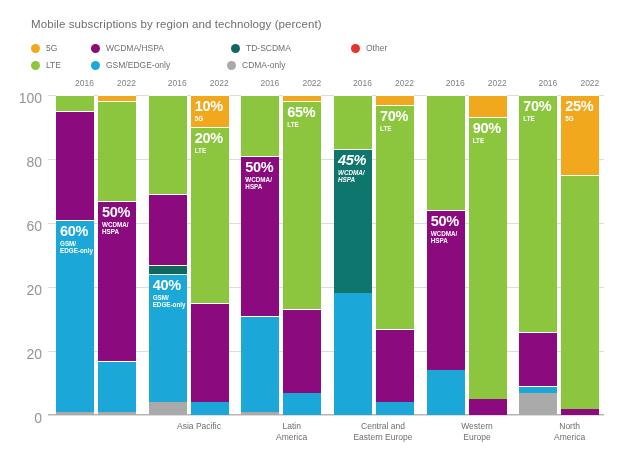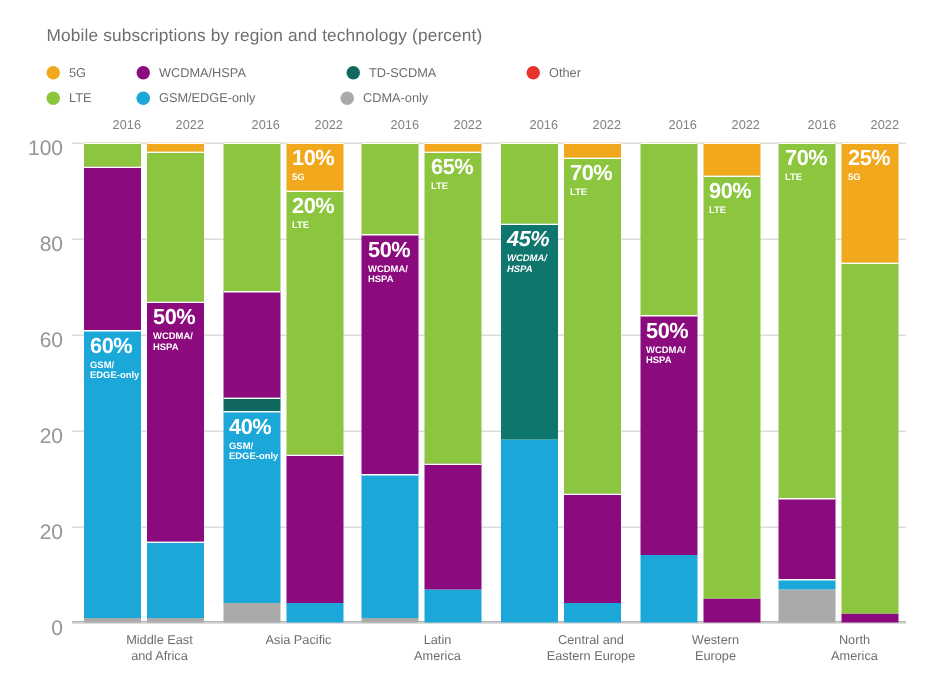--- a/index.html
+++ b/index.html
@@ -144,21 +144,20 @@
           <div class="seg border-top" style="height: 51.2px; background: rgb(27, 167, 216);"></div>
           <div class="seg border-top" style="height: 160px; background: rgb(139, 10, 125);">
             <div class="ann">
               <span class="big">50%</span>
               <span class="sub">WCDMA/<br>HSPA</span>
             </div>
           </div>
           <div class="seg border-top" style="height: 99.2px; background: rgb(140, 198, 62);"></div>
           <div class="seg border-top" style="height: 6.4px; background: rgb(242, 168, 29);"></div>
         </div>
-        <div class="grouplabel" style="left: 3.33333px;">Middle East<br>and Africa</div>
       </div>
       <div class="group" style="left: 92.6667px; width: 92.6667px;">
         <div class="bar" style="left: 8px;">
           <div class="bar-year">2016</div>
           <div class="seg" style="height: 12.8px; background: rgb(170, 170, 170);"></div>
           <div class="seg border-top" style="height: 128px; background: rgb(27, 167, 216);">
             <div class="ann">
               <span class="big">40%</span>
               <span class="sub">GSM/<br>EDGE-only</span>
             </div>
@@ -230,21 +229,21 @@
           <div class="seg" style="height: 12.8px; background: rgb(27, 167, 216);"></div>
           <div class="seg border-top" style="height: 73.6px; background: rgb(139, 10, 125);"></div>
           <div class="seg border-top" style="height: 224px; background: rgb(140, 198, 62);">
             <div class="ann">
               <span class="big">70%</span>
               <span class="sub">LTE</span>
             </div>
           </div>
           <div class="seg border-top" style="height: 9.6px; background: rgb(242, 168, 29);"></div>
         </div>
-        <div class="grouplabel" style="left: 13px;">Central and<br>Eastern Europe</div>
+        <div class="grouplabel" style="left: 2px;">Central and<br>Eastern Europe</div>
       </div>
       <div class="group" style="left: 370.667px; width: 92.6667px;">
         <div class="bar" style="left: 8px;">
           <div class="bar-year">2016</div>
           <div class="seg" style="height: 44.8px; background: rgb(27, 167, 216);"></div>
           <div class="seg border-top" style="height: 160px; background: rgb(139, 10, 125);">
             <div class="ann">
               <span class="big">50%</span>
               <span class="sub">WCDMA/<br>HSPA</span>
             </div>

